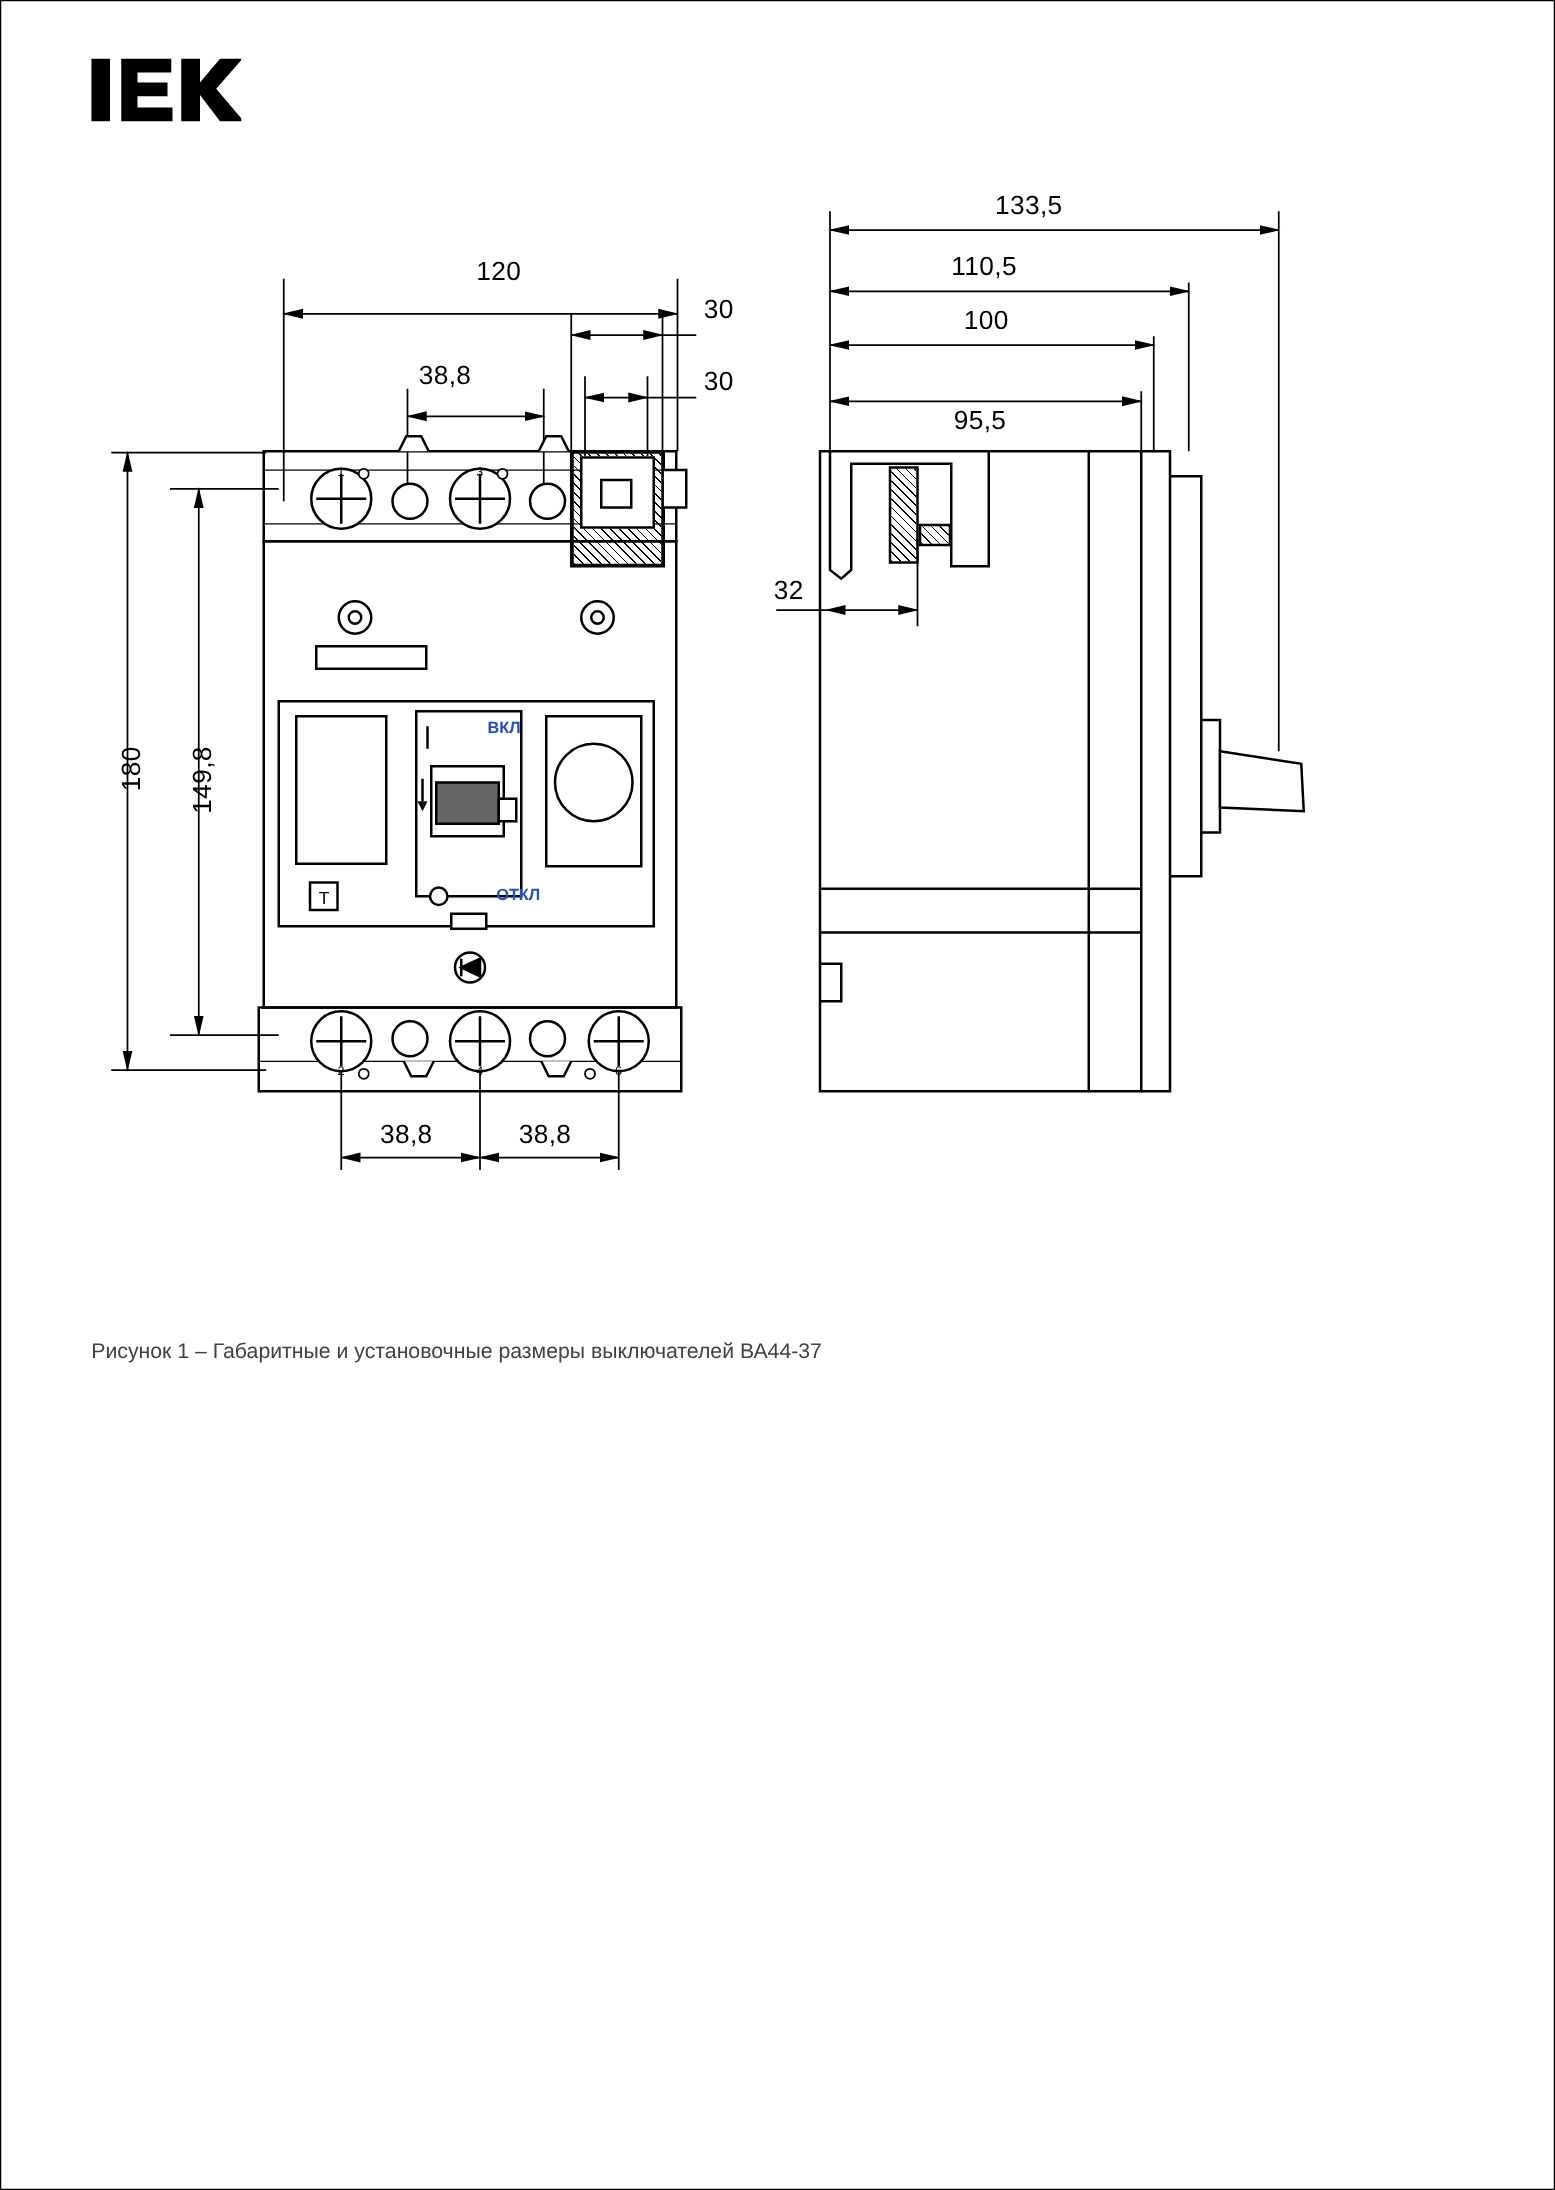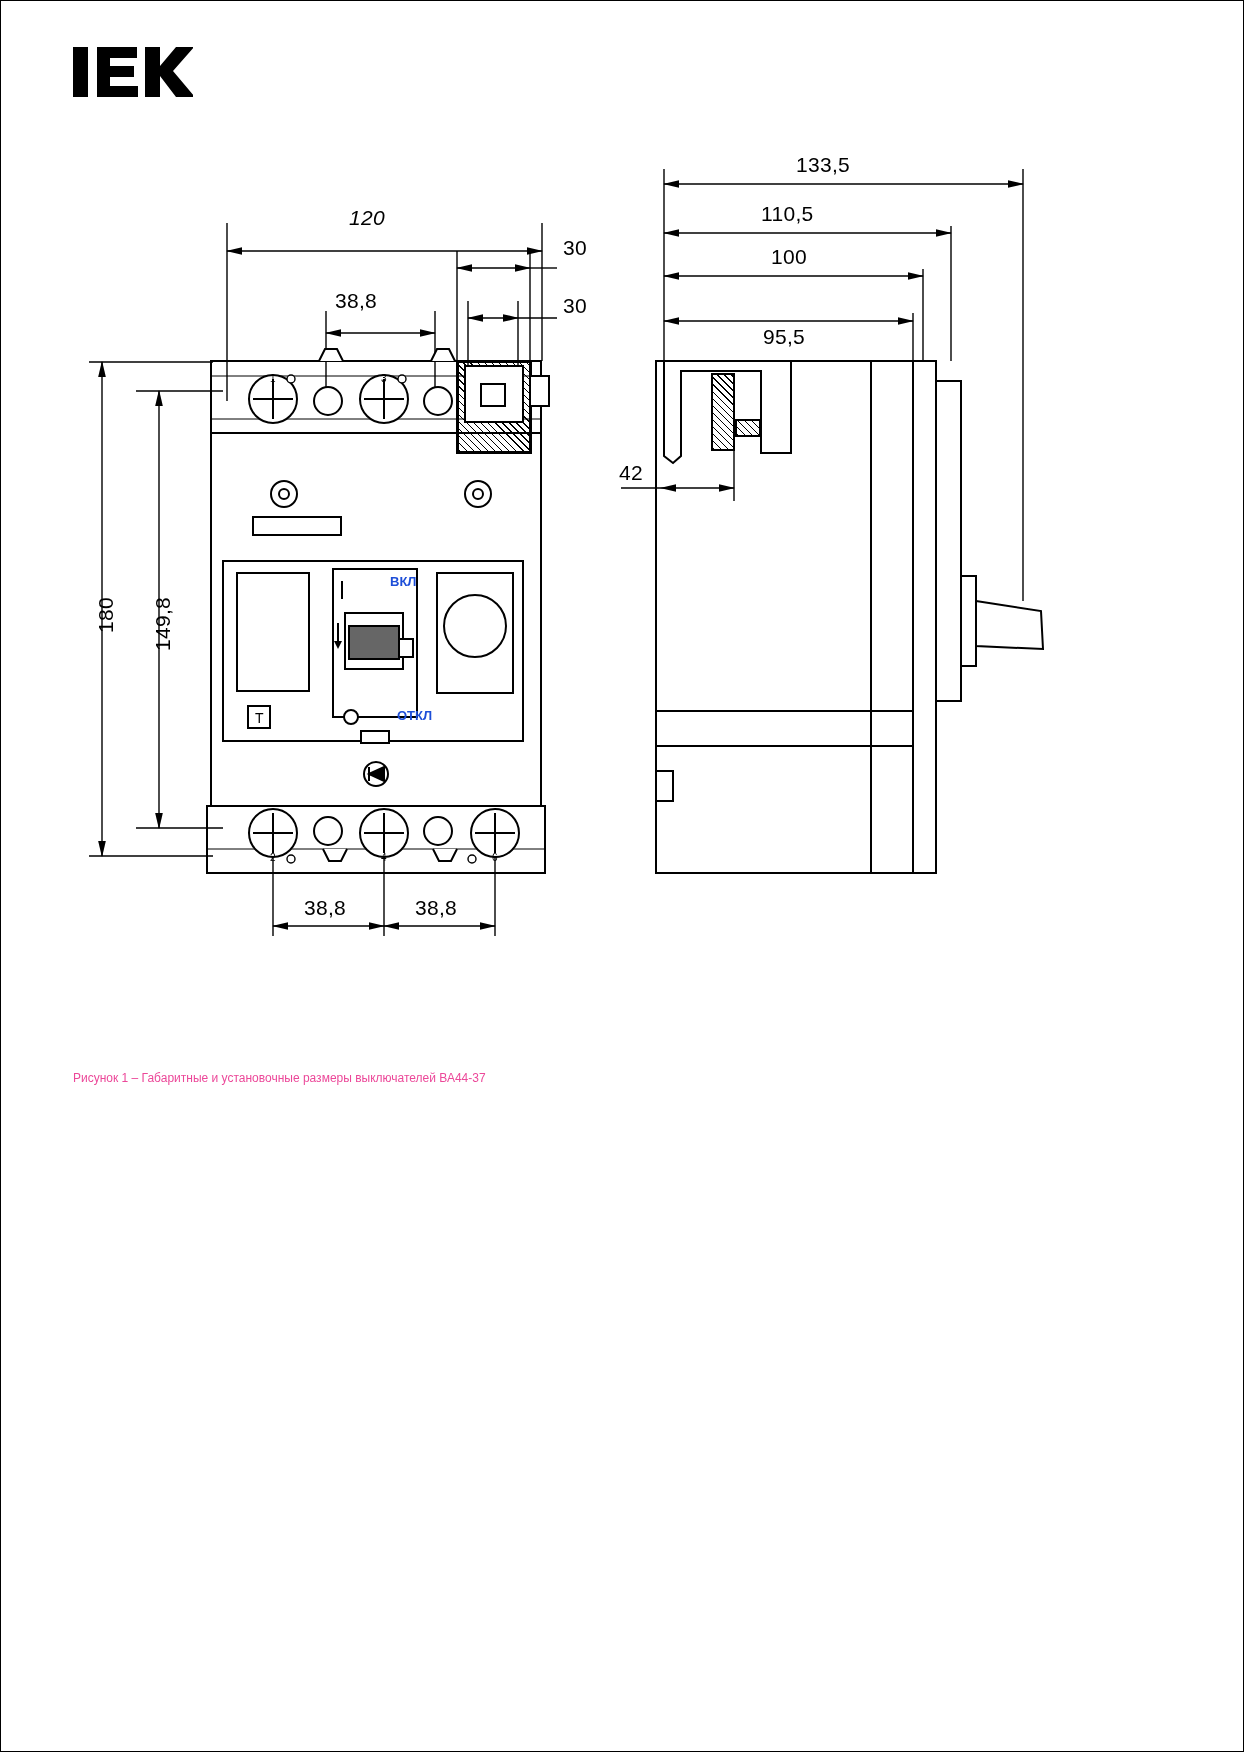--- a/index.html
+++ b/index.html
@@ -57,22 +57,22 @@
     position: absolute;
     font-size: 13px;
     color: #1d4ed8;
     white-space: nowrap;
     font-weight: bold;
   }
   .caption {
     position: absolute;
     left: 72px;
     top: 1070px;
-    font-size: 12px;
-    color: #ec4899;
+    font-size: 17px;
+    color: #404040;
     white-space: nowrap;
   }
   .hatch {
     position: absolute;
     box-sizing: border-box;
     border: 2px solid #000;
     background-image:
       repeating-linear-gradient(45deg, #000 0 1px, transparent 1px 5px);
   }
   svg.overlay {
@@ -237,21 +237,21 @@
     </g>
   </svg>
 
   <div class="hatch" style="left:456px; top:360px; width:74px; height:92px;"></div>
   <div class="box" style="left:463px; top:364px; width:60px; height:58px; background:#fff; border-width:2px;"></div>
   <div class="box" style="left:479px; top:382px; width:26px; height:24px;"></div>
 
   <div class="hatch" style="left:710px; top:372px; width:24px; height:78px;"></div>
   <div class="hatch" style="left:734px; top:418px; width:26px; height:18px;"></div>
 
-  <div class="dimtext" style="left:348px; top:205px;font-style:italic;">120</div>
+  <div class="dimtext" style="left:380px; top:205px;">120</div>
 
   <div class="dimtext" style="left:334px; top:288px;">38,8</div>
 
   <div class="dimtext" style="left:562px; top:235px;">30</div>
 
   <div class="dimtext" style="left:562px; top:293px;">30</div>
 
   <div class="dimtext rot" style="left:93px; top:632px;">180</div>
 
   <div class="dimtext rot" style="left:150px; top:650px;">149,8</div>
@@ -261,21 +261,21 @@
   <div class="dimtext" style="left:414px; top:895px;">38,8</div>
 
   <div class="dimtext" style="left:795px; top:152px;">133,5</div>
 
   <div class="dimtext" style="left:760px; top:201px;">110,5</div>
 
   <div class="dimtext" style="left:770px; top:244px;">100</div>
 
   <div class="dimtext" style="left:762px; top:288px;margin-top:36px;">95,5</div>
 
-  <div class="dimtext" style="left:618px; top:460px;">42</div>
+  <div class="dimtext" style="left:618px; top:460px;">32</div>
 
   <div class="small" style="left:389px; top:573px;">ВКЛ</div>
 
   <div class="small" style="left:396px; top:707px;">ОТКЛ</div>
 
   <div class="tiny" style="left:254px; top:709px; font-size:14px;">T</div>
 
   <div class="tiny" style="left:269px; top:372px;">1</div>
   <div class="tiny" style="left:380px; top:372px;">3</div>
   <div class="tiny" style="left:269px; top:851px;">2</div>

